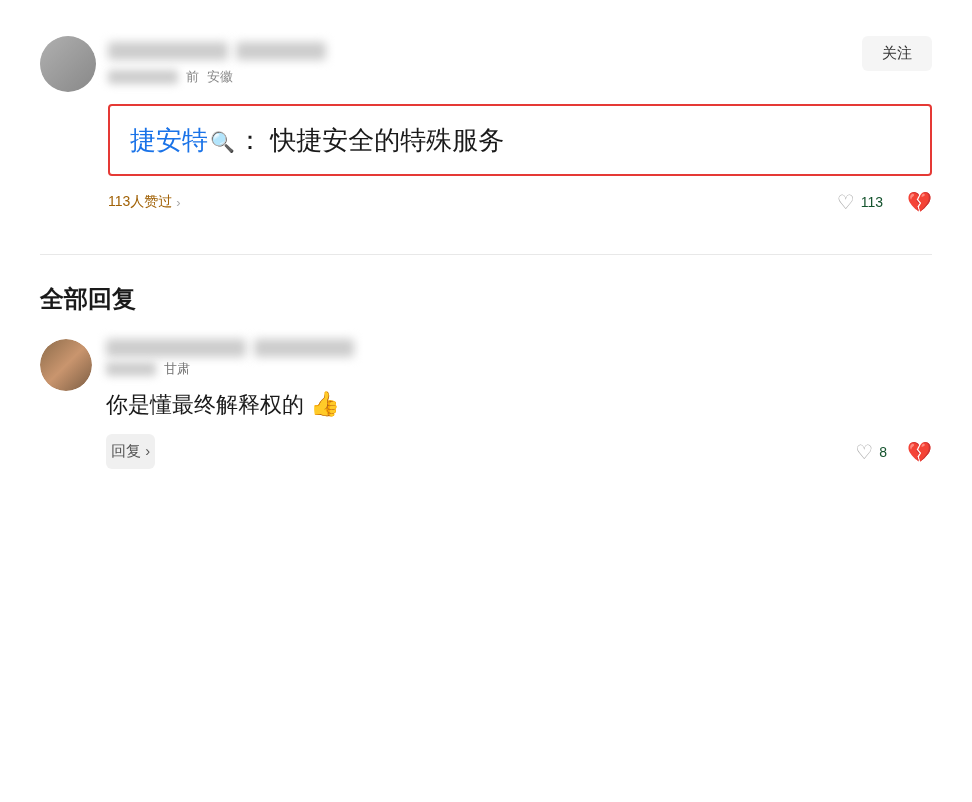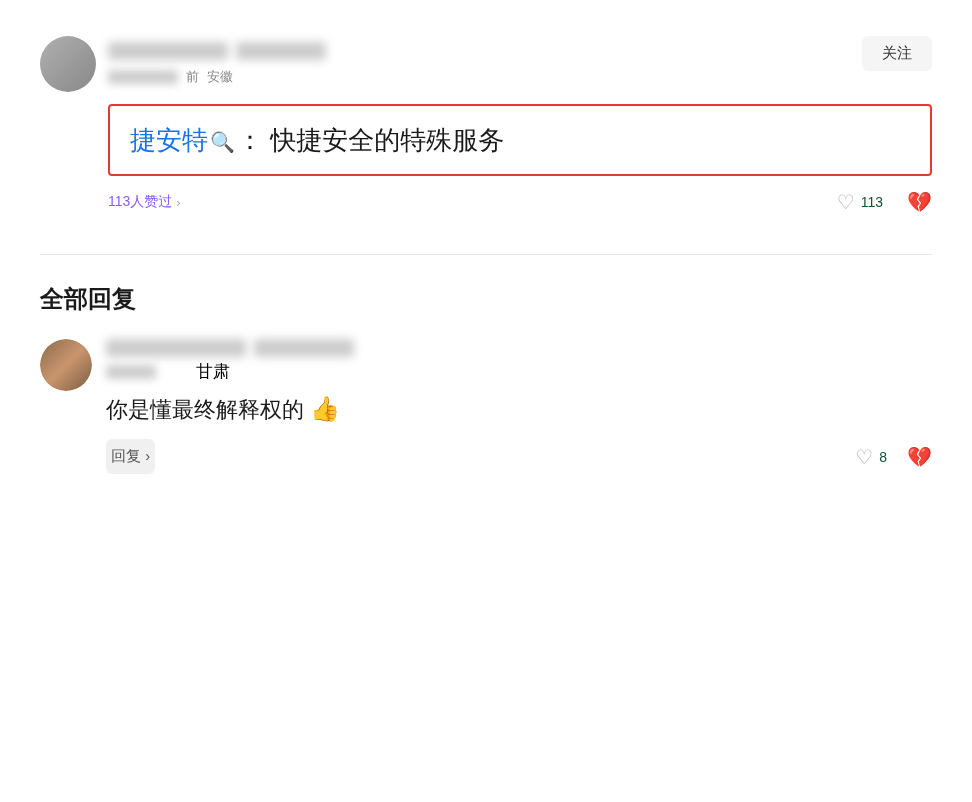--- a/index.html
+++ b/index.html
@@ -119,21 +119,21 @@
     }
 
     .likes-left {
       display: flex;
       align-items: center;
       gap: 4px;
     }
 
     .likes-count-text {
       font-size: 14px;
-      color: #8b5cf6;
+      color: #a16207;
     }
 
     .chevron-right {
       font-size: 13px;
       color: #aaa;
     }
 
     .likes-right {
       display: flex;
       align-items: center;
@@ -239,23 +239,22 @@
       gap: 8px;
       margin-top: 3px;
     }
 
     .reply-time {
       font-size: 13px;
       color: #888;
     }
 
     .reply-location {
-      font-size: 17px;
-      color: #000000;
-      margin-left: 32px;
+      font-size: 13px;
+      color: #737373;
     }
 
     .reply-text {
       font-size: 22px;
       line-height: 1.5;
       color: #1a1a1a;
       margin: 8px 0 12px 0;
     }
 
     .emoji {

